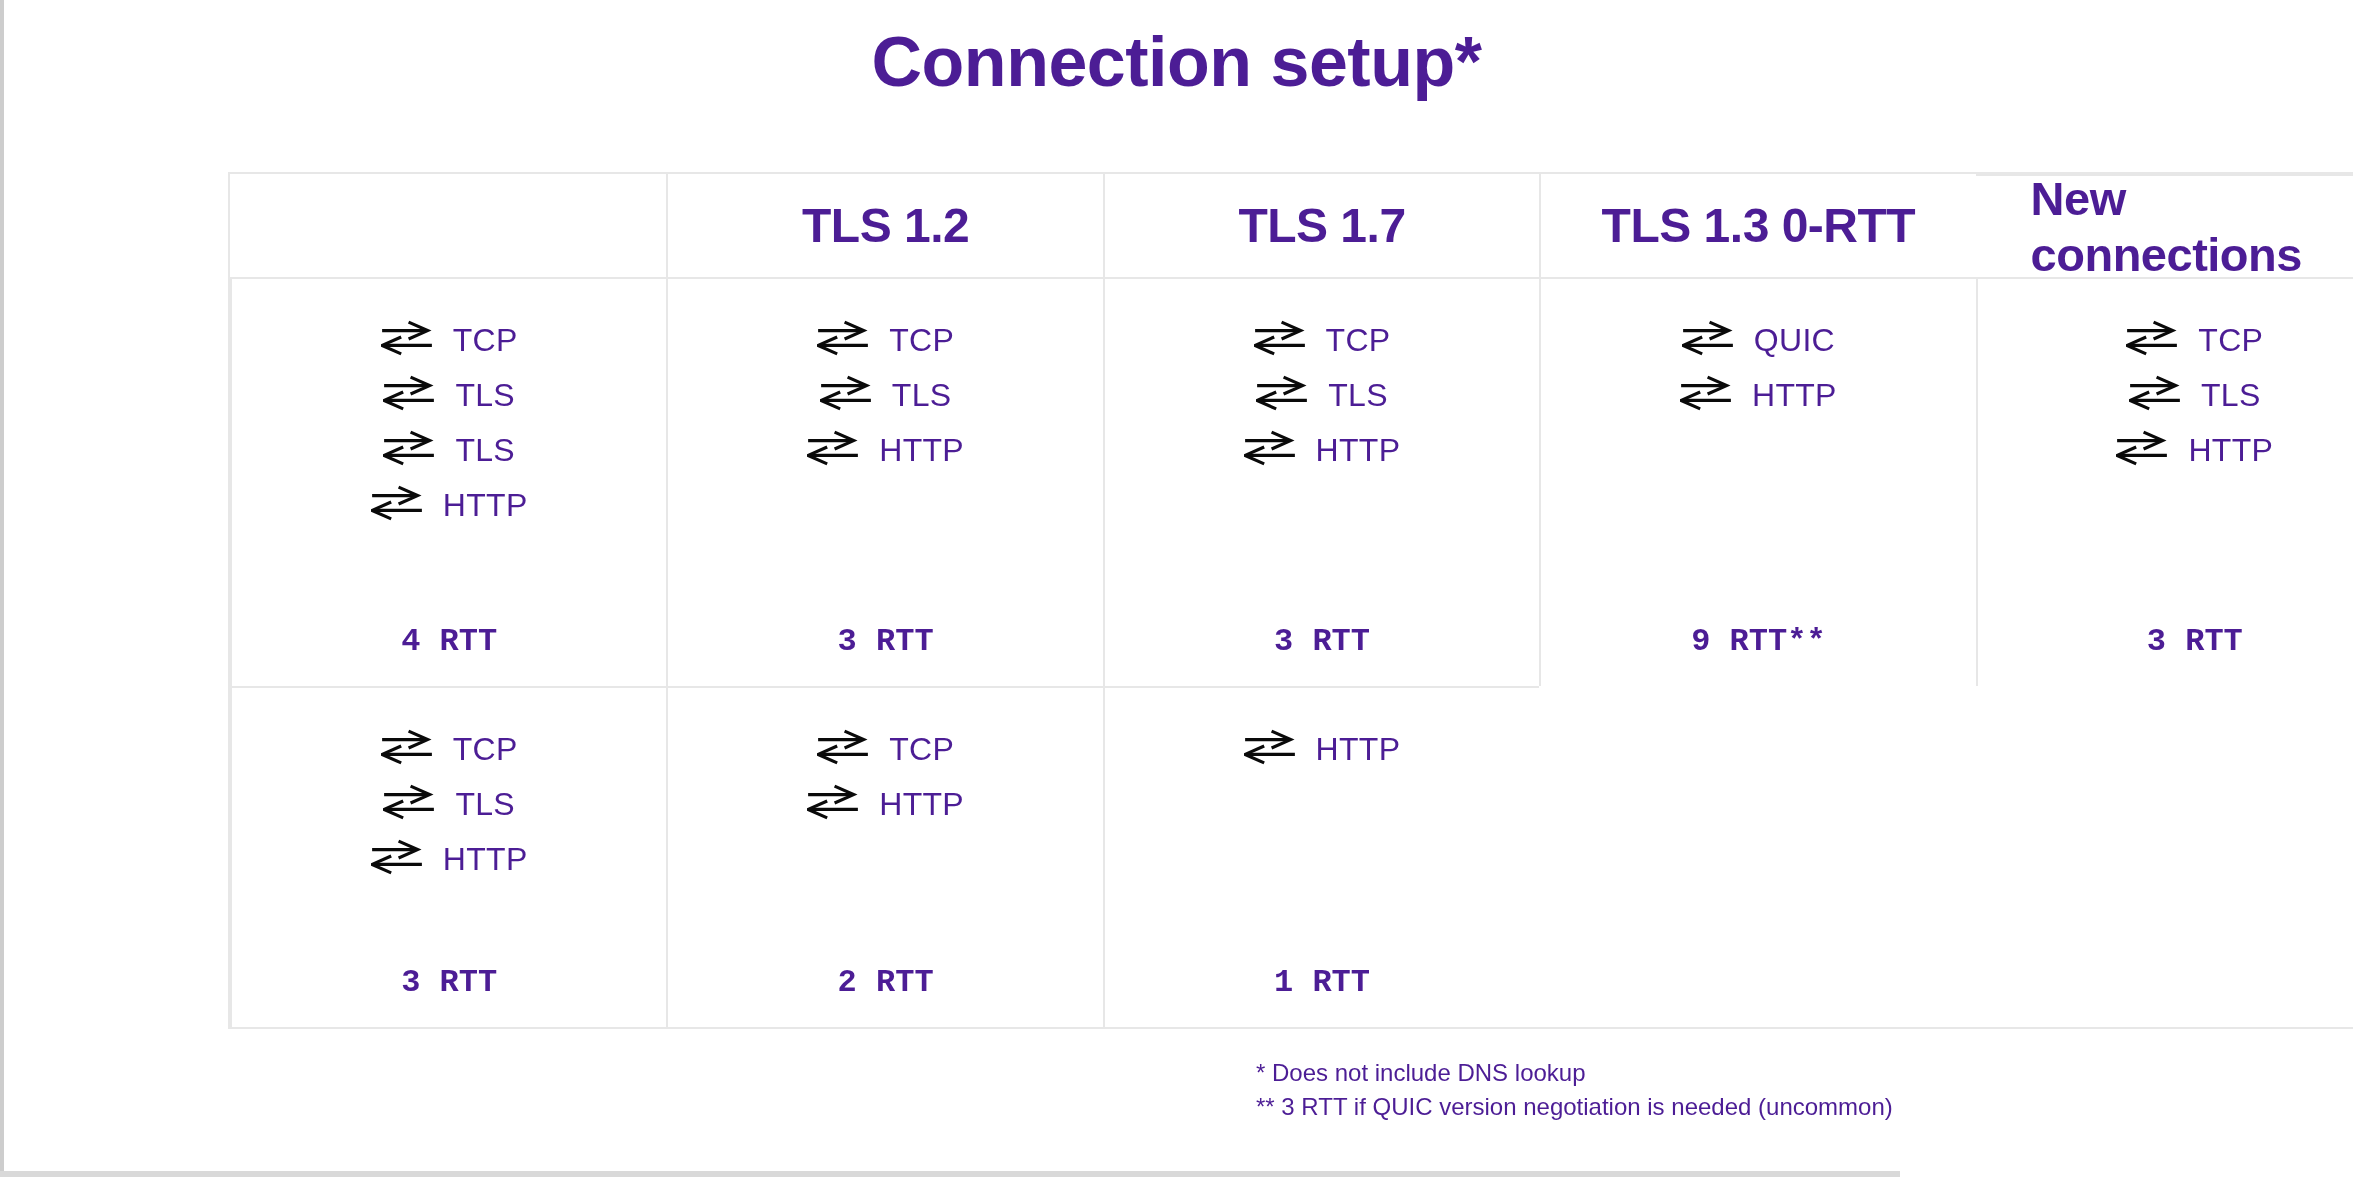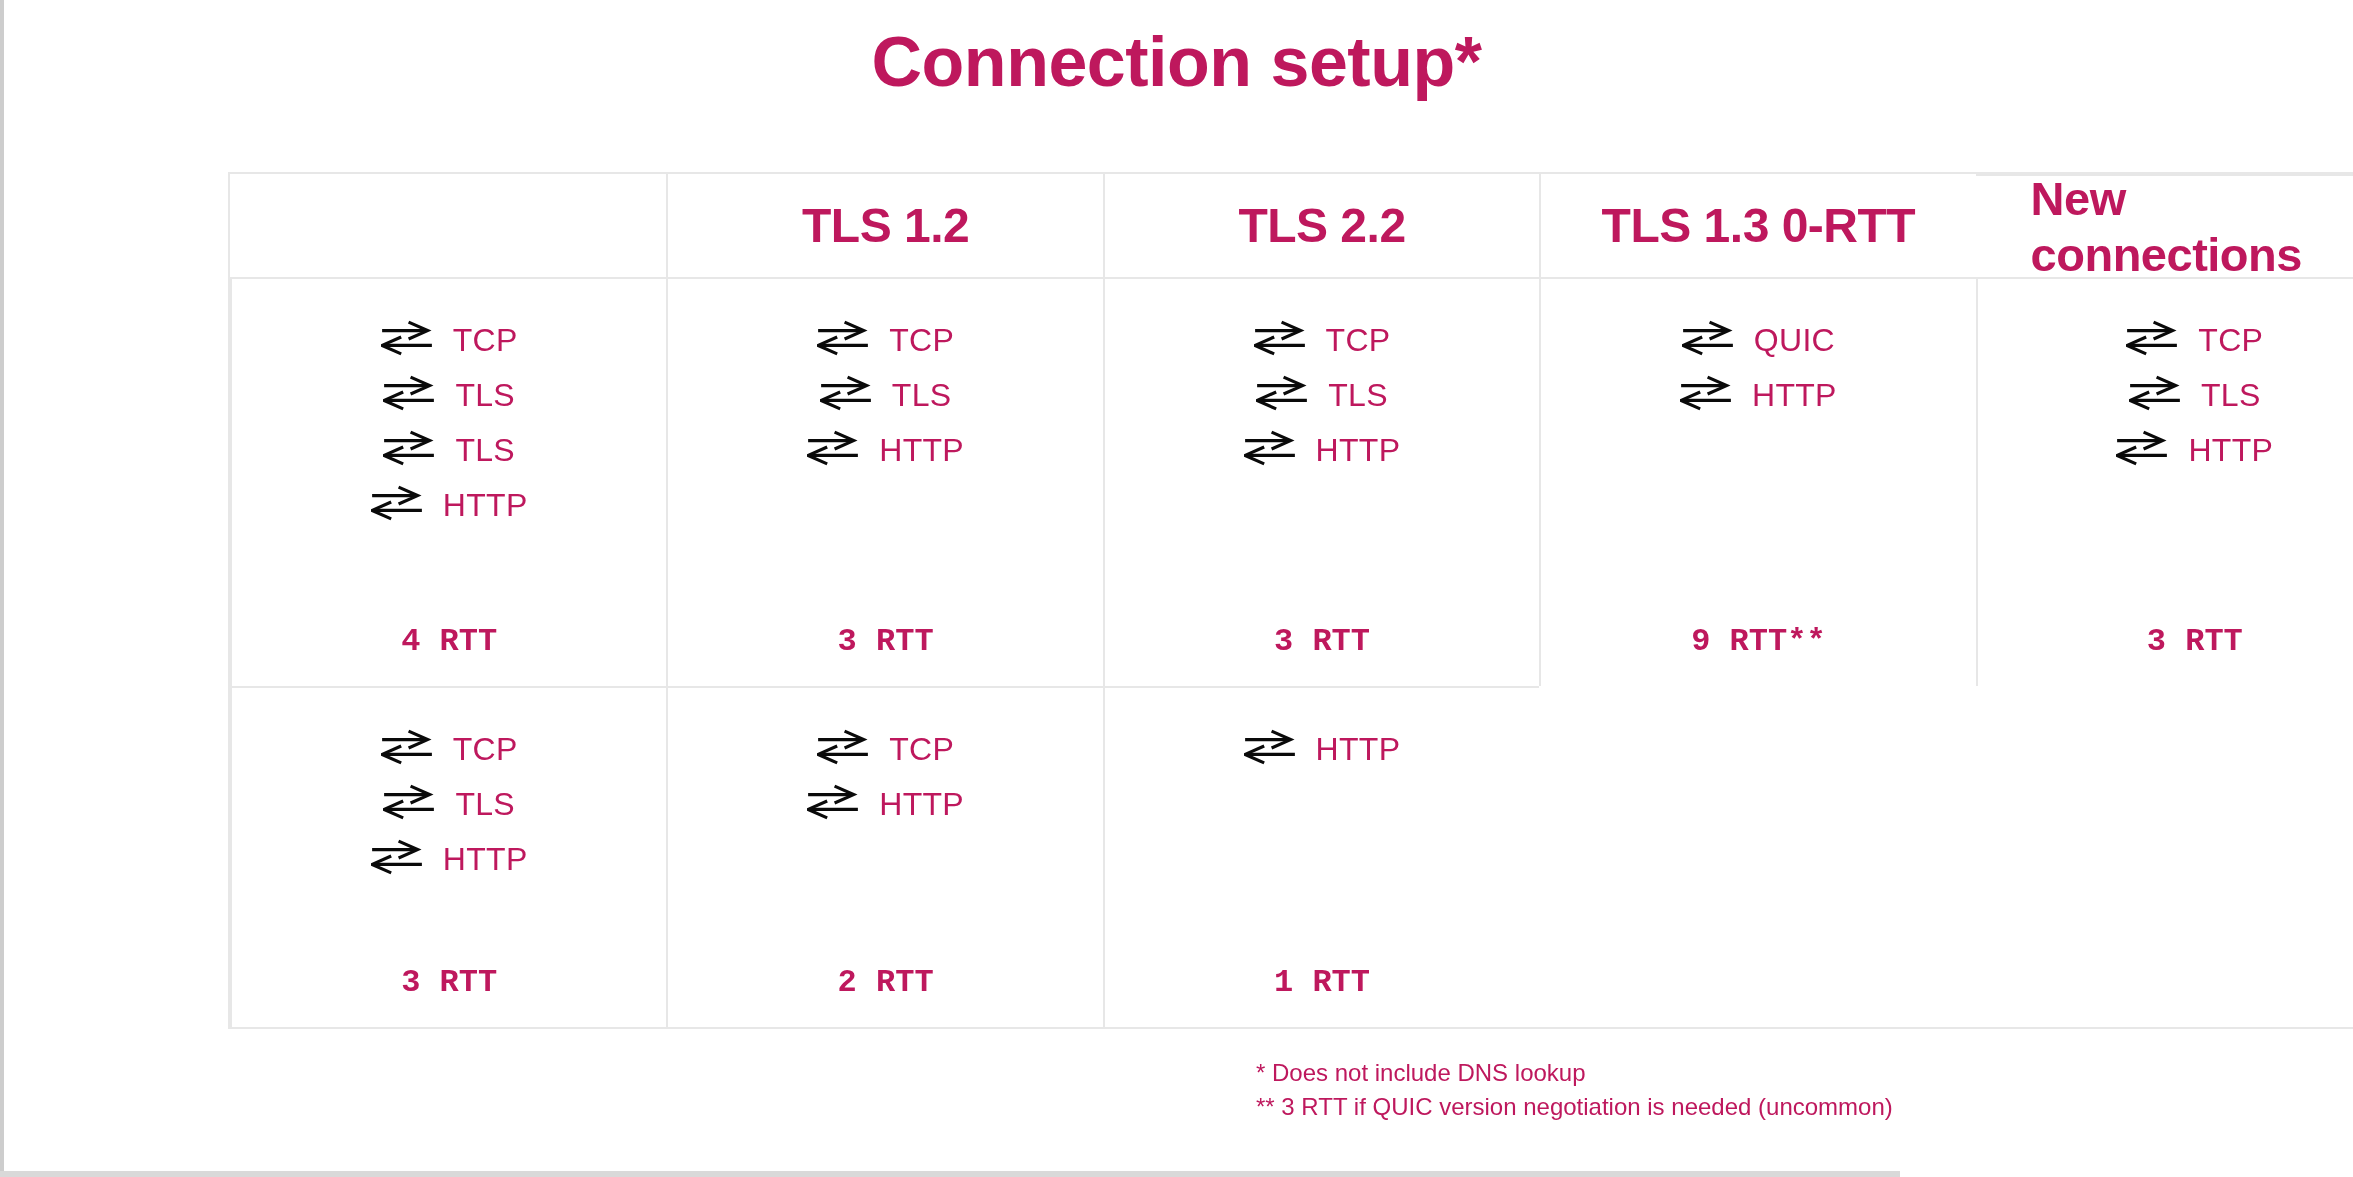--- a/index.html
+++ b/index.html
@@ -2,21 +2,21 @@
 <html><head>
 <meta charset="utf-8">
 <style>
   html, body { margin: 0; padding: 0; background: #ffffff; }
   .screen {
     position: relative;
     width: 2353px;
     height: 1177px;
     background: #ffffff;
     font-family: "Liberation Sans", sans-serif;
-    color: #be185d;
+    color: #4c1d95;
     overflow: hidden;
   }
   .edge-left {
     position: absolute; left: 0; top: 0;
     width: 4px; height: 100%;
     background: #cdcdcd;
   }
   .edge-bottom {
     position: absolute; left: 0; bottom: 0;
     width: 1900px; height: 6px;
@@ -93,21 +93,21 @@
 
 <div class="screen">
   <div class="edge-left"></div>
   <div class="edge-bottom"></div>
 
   <h1 class="title">Connection setup*</h1>
 
   <div class="ctable" id="ctable">
     <div class="cell corner"></div>
     <div class="cell colhead bl">TLS 1.2</div>
-    <div class="cell colhead bl">TLS 2.2</div>
+    <div class="cell colhead bl">TLS 1.7</div>
     <div class="cell colhead bl">TLS 1.3 0-RTT</div>
   <div class="cell rowlabel bt">New connections</div>
       <div class="cell datacell bl bt">
         <div class="hops">
           <div class="hop">
   <svg class="rt-icon" width="52" height="36" viewBox="0 0 49 34" fill="none" stroke="#0a0a0a" stroke-width="3">
     <line x1="1" y1="10" x2="42" y2="10"></line>
     <polyline points="26,2 44,10 26,18"></polyline>
     <line x1="3" y1="24" x2="48" y2="24"></line>
     <polyline points="19,16 1,24 19,32"></polyline>

